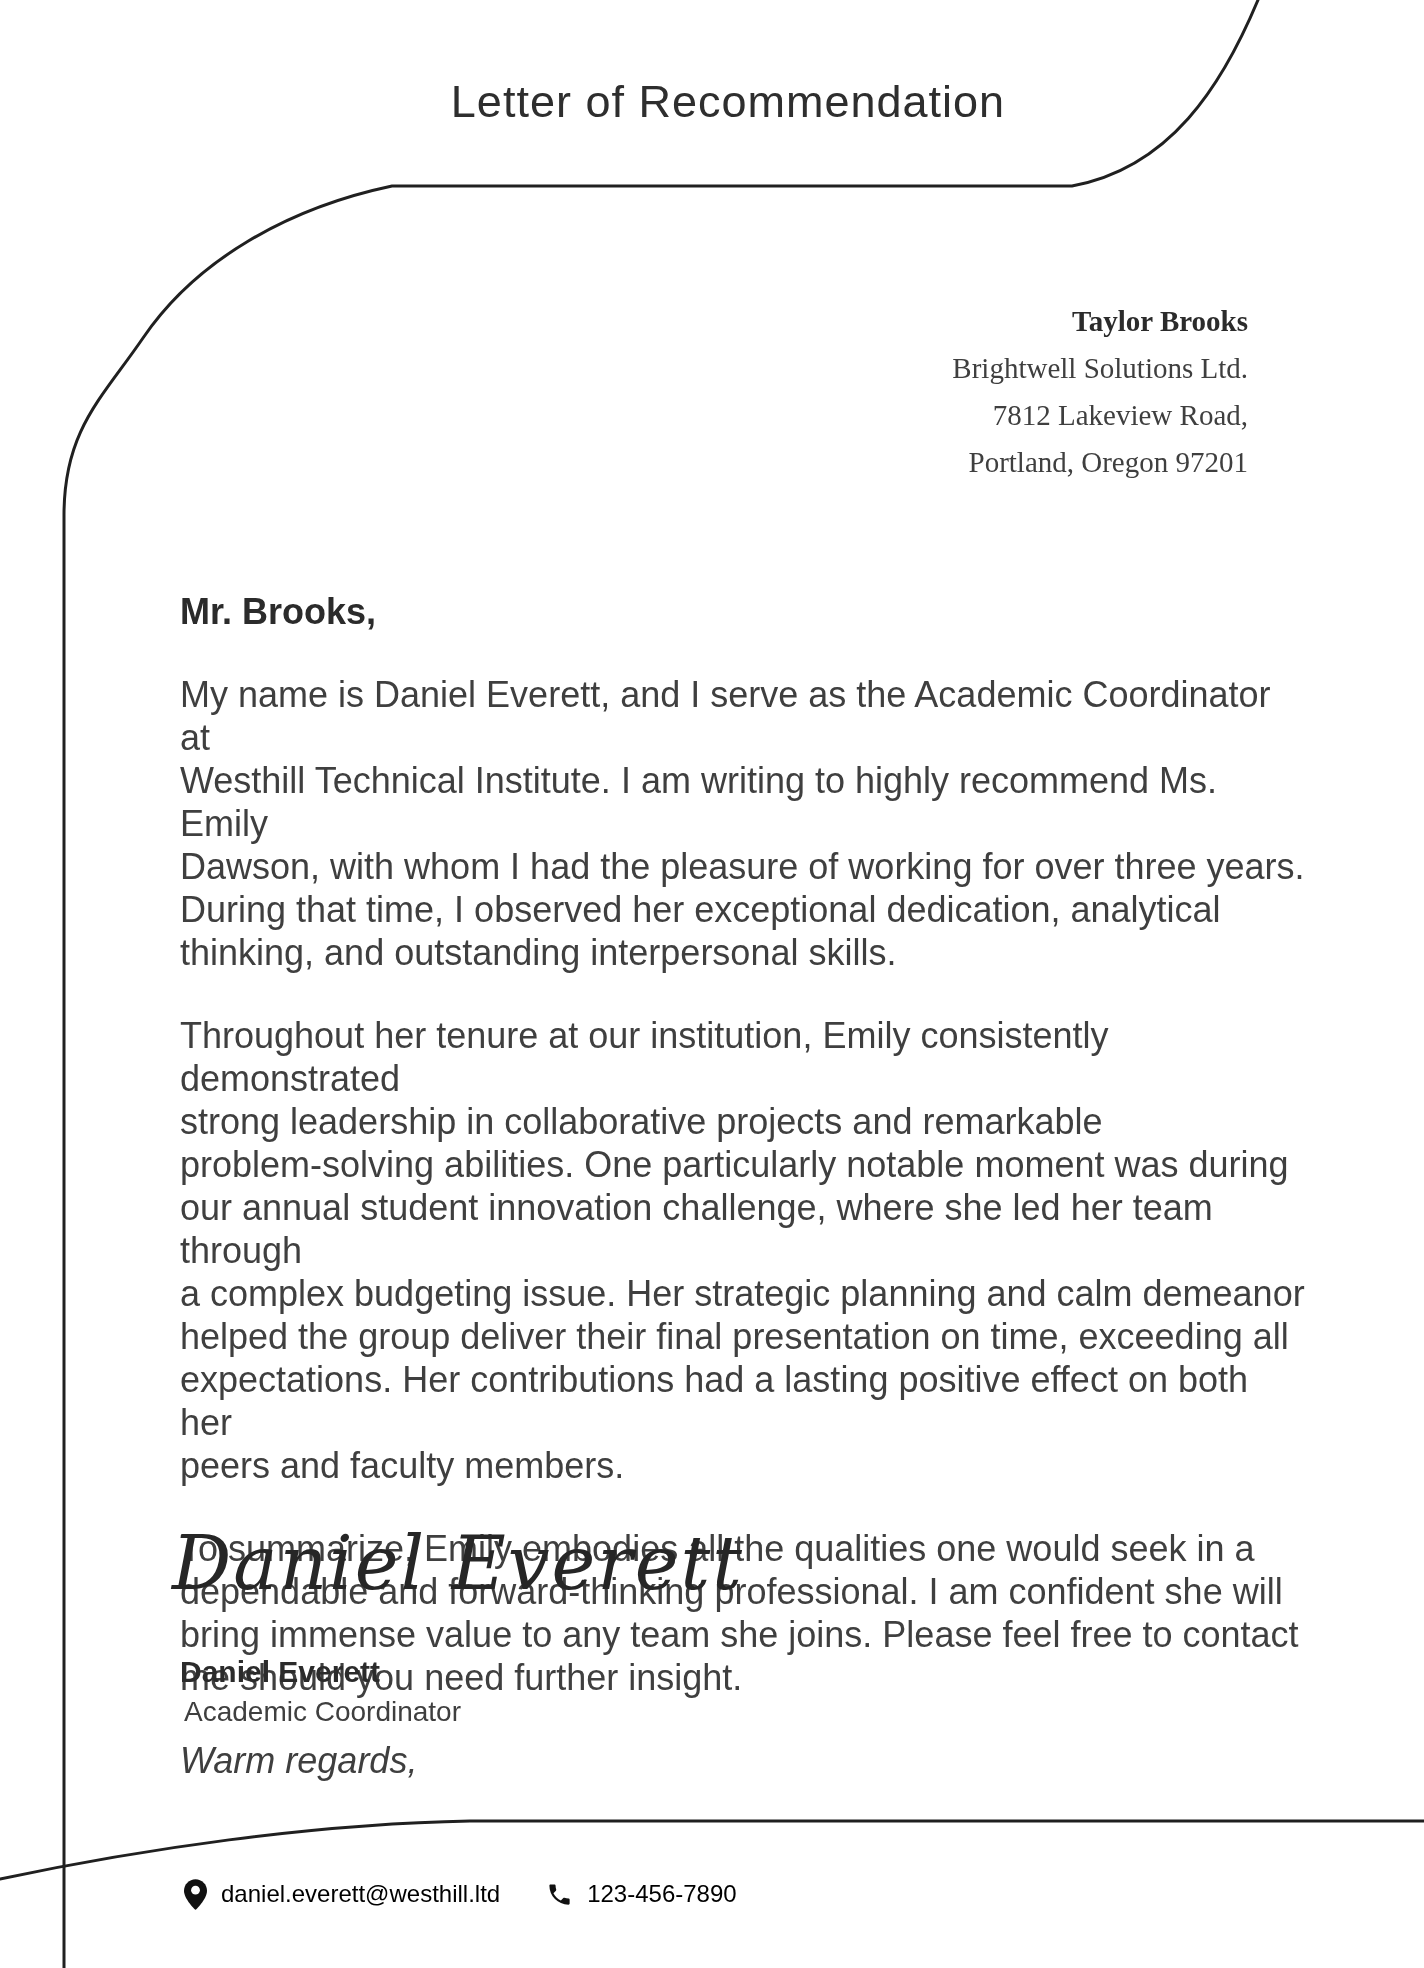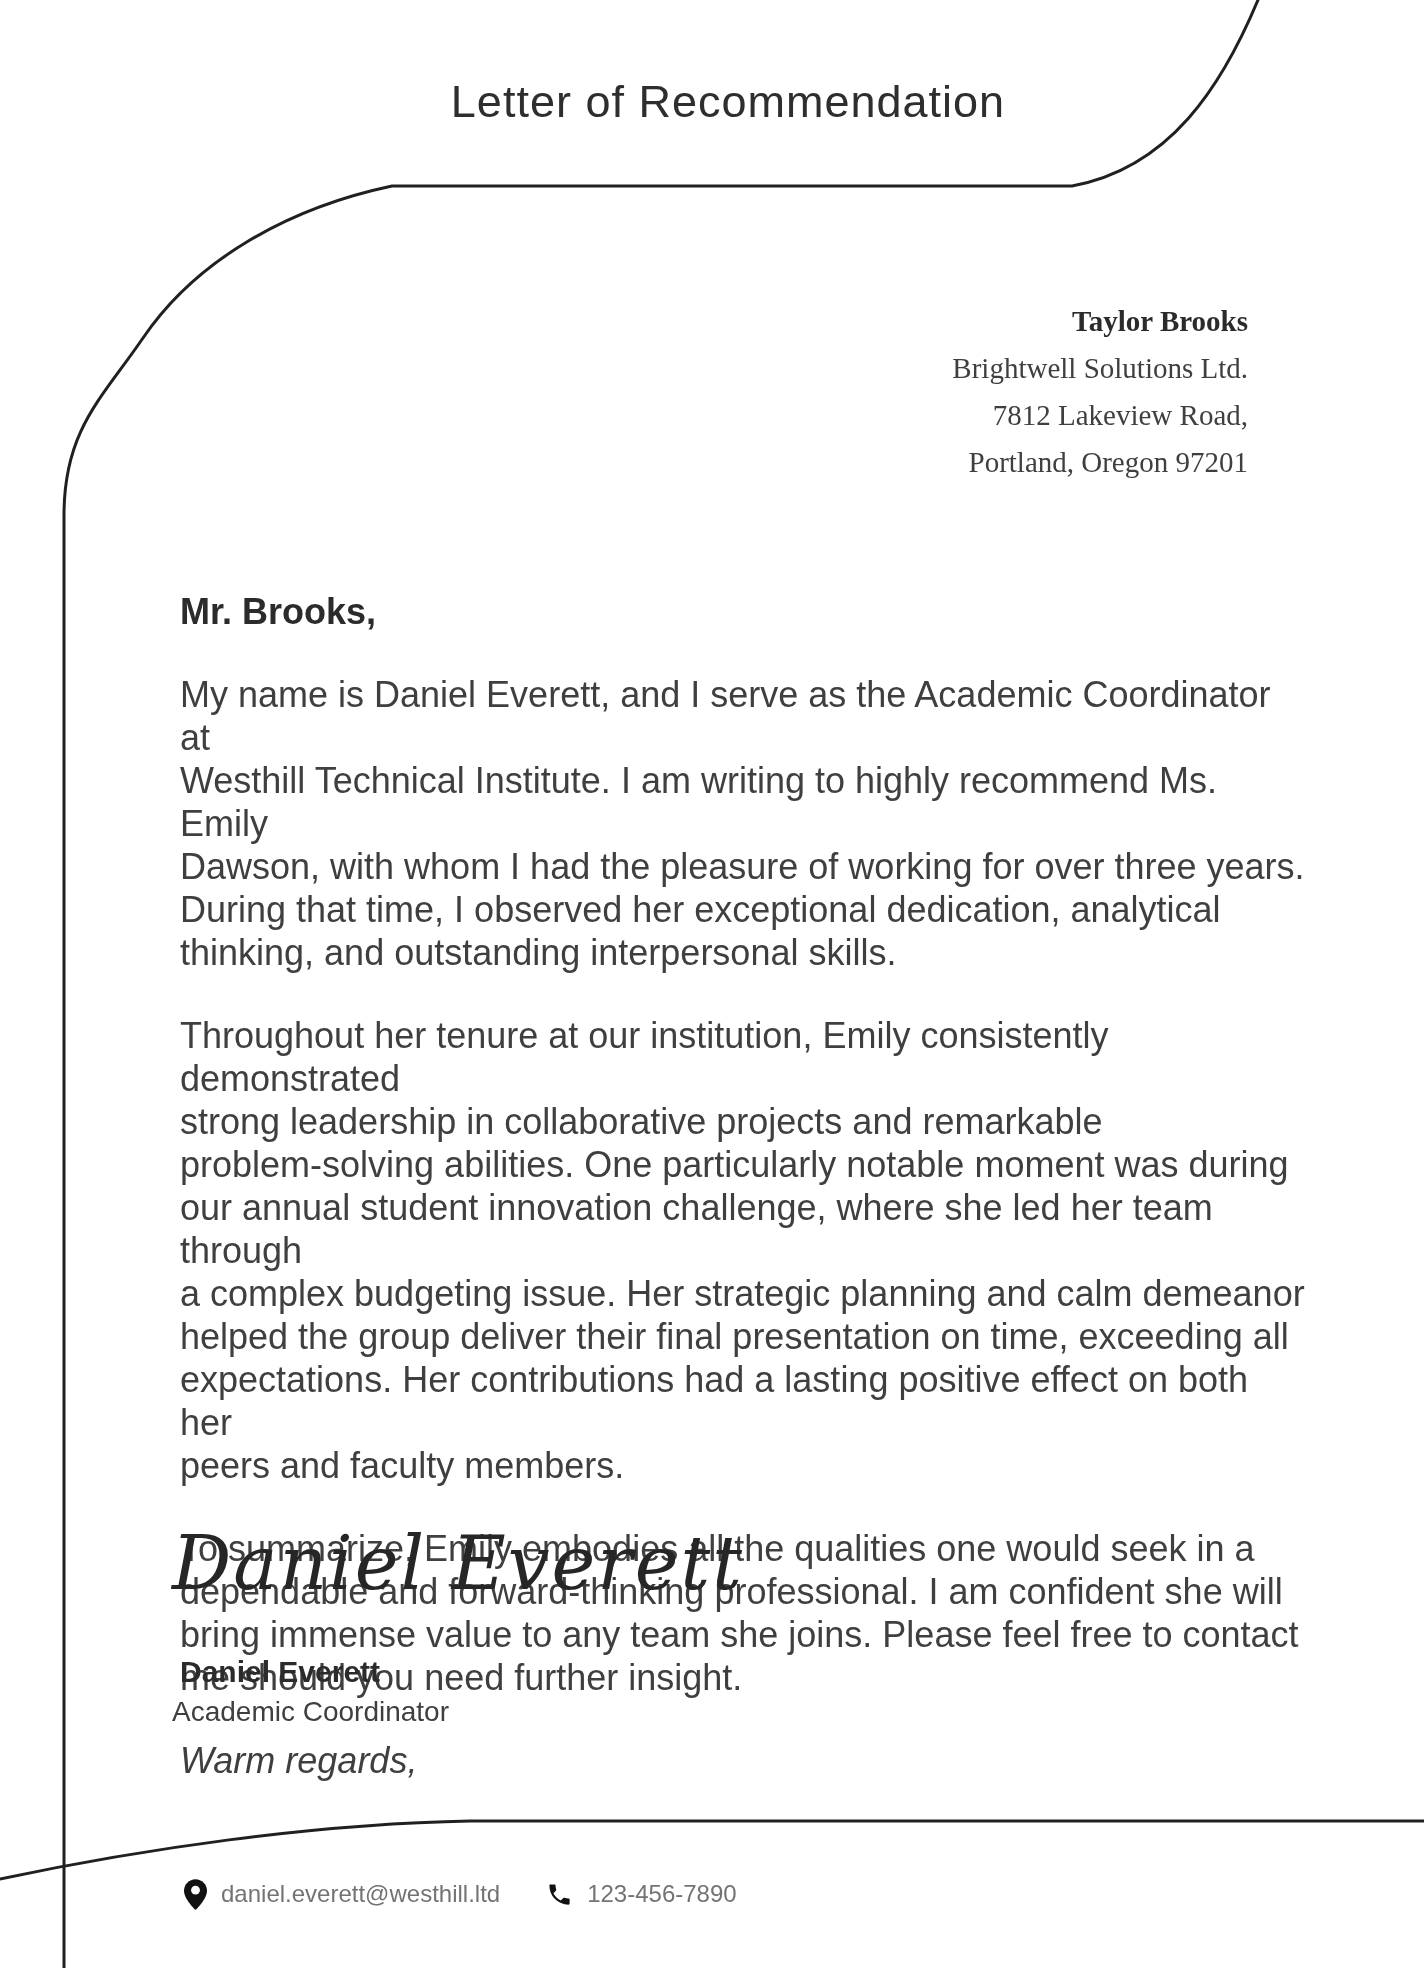--- a/index.html
+++ b/index.html
@@ -32,27 +32,27 @@
   .signature-script{
     position:absolute;left:172px;top:1520px;
     font-family:"DejaVu Serif", serif;font-style:italic;
     font-size:74px;color:#262626;letter-spacing:2px;
   }
   .signer-name{
     position:absolute;left:180px;top:1655px;
     font-size:30px;font-weight:700;color:#2b2b2b;
   }
   .signer-role{
-    position:absolute;left:172px;top:1696px;
+    position:absolute;left:184px;top:1696px;
     font-size:28px;color:#3f3f3f;
   }
   .footer-row{
     position:absolute;left:184px;top:1872px;height:44px;
     display:flex;align-items:center;gap:46px;white-space:nowrap;
-    font-size:24px;color:#737373;
+    font-size:24px;color:#000000;
   }
   .footer-item{display:flex;align-items:center;gap:14px;}
   .footer-item svg{display:block;}
 </style>
 </head>
 <body>
 
 <div class="page">
 
   <svg class="decor-svg" viewBox="0 0 1424 1968" xmlns="http://www.w3.org/2000/svg">

